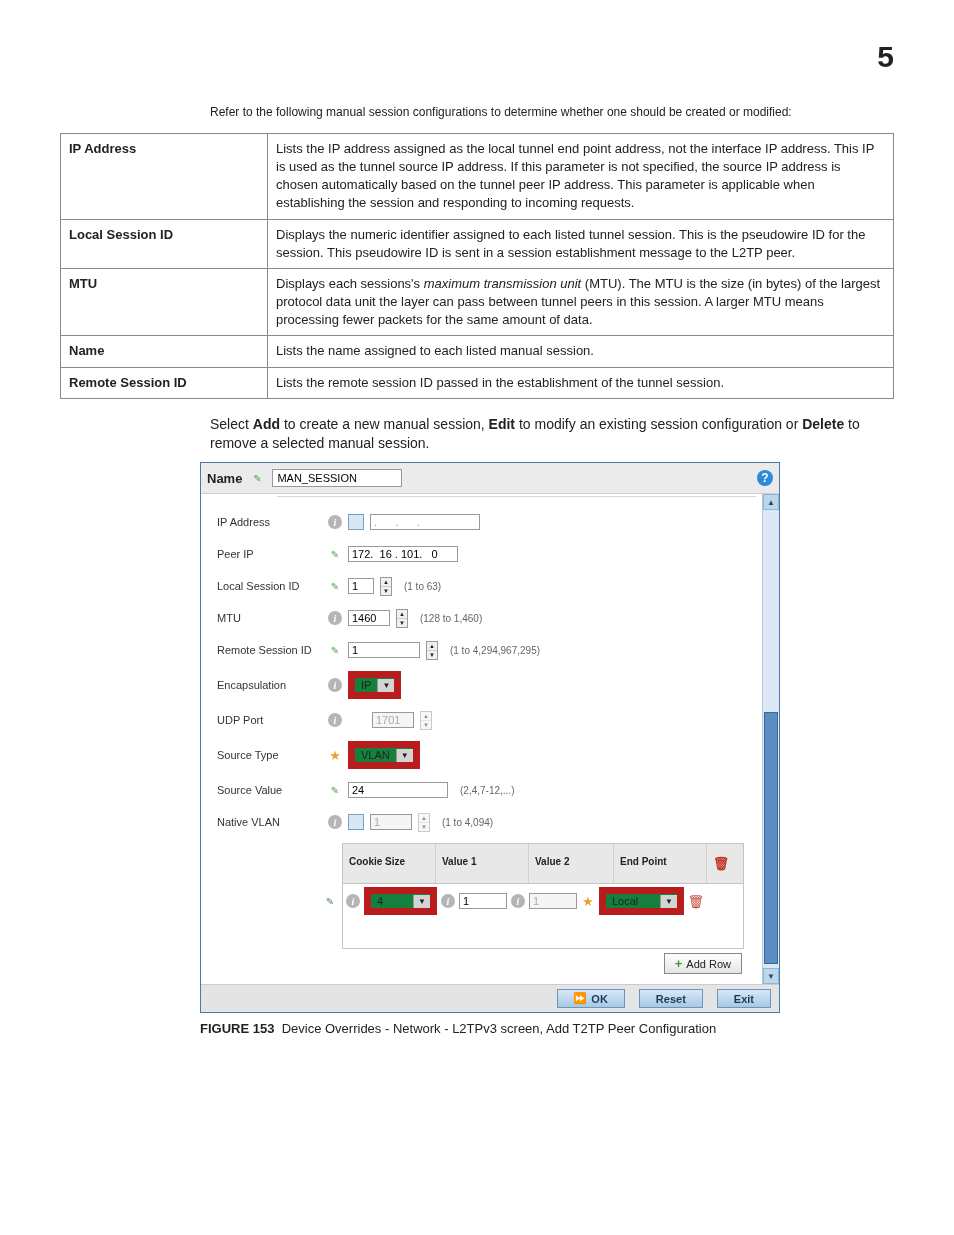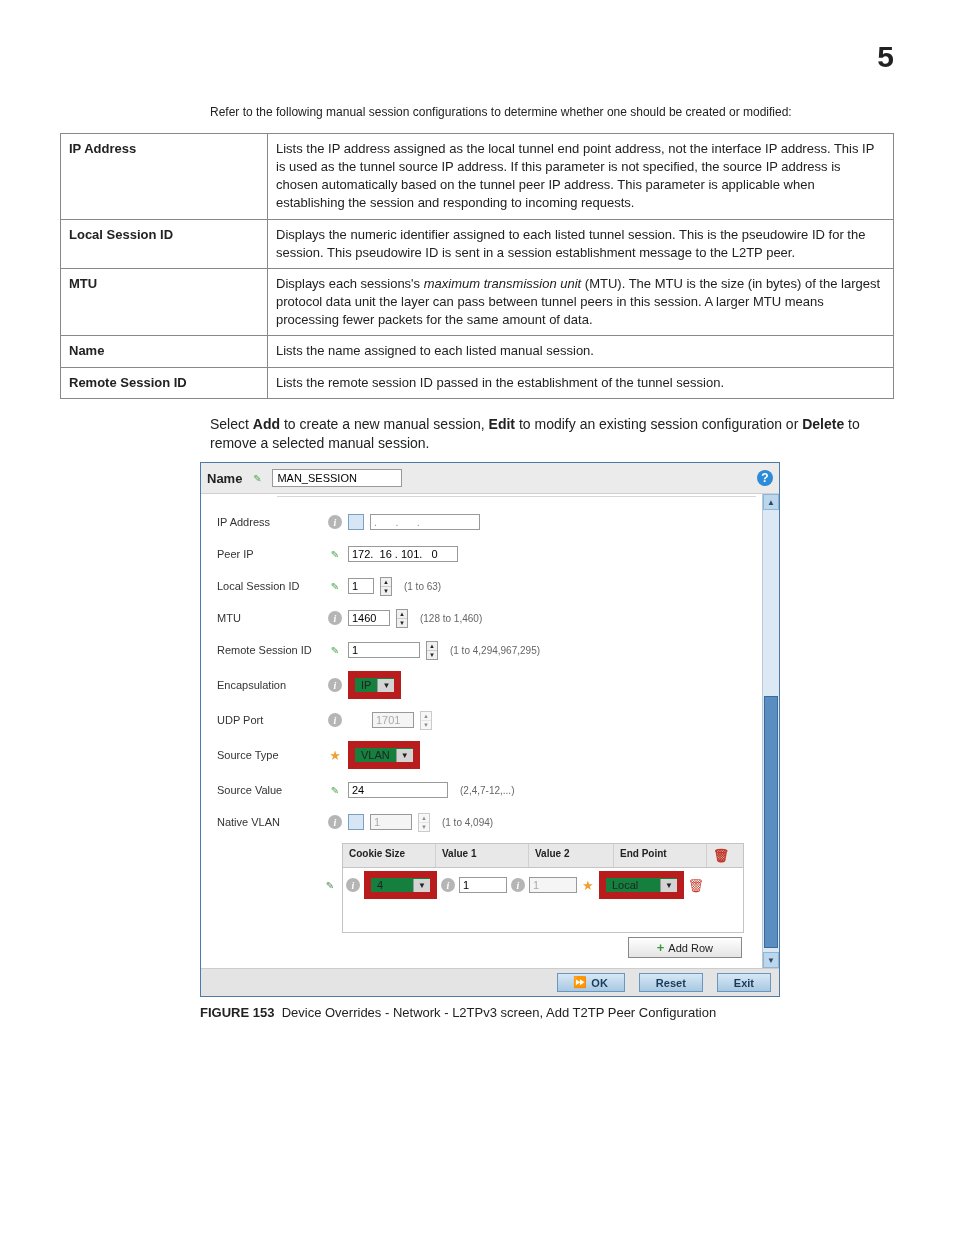--- a/index.html
+++ b/index.html
@@ -53,26 +53,26 @@
   .spin-btns { display: inline-flex; flex-direction: column; border: 1px solid #999; }
   .spin-btns span { font-size: 6px; line-height: 6px; padding: 1px 2px; background: #f0f0f0; border-bottom: 1px solid #ccc; }
   .spin-btns span:last-child { border-bottom: none; }
   .sel { border: 7px solid #b91c1c; background: #15803d; display: inline-flex; align-items: center; font-size: 11px; }
   .sel .selval { padding: 1px 6px; }
   .sel .selbtn { background: #d4d4d4; border-left: 1px solid #999; font-size: 8px; padding: 2px 4px; }
   .hint { color: #666; font-size: 10px; margin-left: 6px; }
   .cookie-label { margin-left: 125px; font-size: 11px; margin-bottom: 4px; }
   .ctable { margin-left: 125px; width: 400px; border: 1px solid #c4c4c4; font-size: 11px; }
   .ctable .hdr { display: flex; background: #e8e8e8; border-bottom: 1px solid #c4c4c4; }
-  .ctable .hdr > div { padding: 4px 6px; font-weight: bold; font-size: 10px; border-right: 1px solid #d0d0d0; }
+  .ctable .hdr > div { padding: 12px 6px; font-weight: bold; font-size: 10px; border-right: 1px solid #d0d0d0; }
   .ctable .datarow { display: flex; align-items: center; padding: 3px; gap: 4px; }
   .trash { color: #c0392b; font-size: 13px; }
   .ctable .space { height: 30px; }
   .addrow-bar { margin-left: 125px; width: 400px; display: flex; justify-content: flex-end; padding: 4px 0 2px 0; }
-  .btn { border: 1px solid #888; background: linear-gradient(#fff,#e4e4e4); padding: 2px 28px; font-size: 11px; display: inline-flex; align-items: center; gap: 4px; }
+  .btn { border: 1px solid #888; background: linear-gradient(#fff,#e4e4e4); padding: 2px 10px; font-size: 11px; display: inline-flex; align-items: center; gap: 4px; }
   .btn.green-plus::before { content: "+"; color: #3a9a3a; font-weight: bold; font-size: 13px; }
   .vscroll { width: 16px; background: #dce9f4; border-left: 1px solid #b7c8d8; display:flex; flex-direction:column; justify-content:space-between; align-items:center; }
   .vscroll .arr { width:14px; height:14px; background:#bcd6ec; border:1px solid #8eb6d7; font-size:8px; display:flex; align-items:center; justify-content:center; color:#2a4a6a; }
   .vscroll .thumb { width:12px; background:#5a8dc0; height:250px; margin-top:auto; margin-bottom:4px; border:1px solid #3a6a9a; }
   .dlg-footer { background: #e4e4e4; border-top: 1px solid #ccc; display: flex; justify-content: flex-end; gap: 14px; padding: 4px 8px; }
   .dlg-footer .fbtn { border: 1px solid #6a95bc; background: linear-gradient(#d7e8f6,#a8c8e2); padding: 2px 16px; font-size: 11px; font-weight: bold; display: inline-flex; align-items: center; gap: 4px; color:#1a3a5a; }
   .caption { margin-left: 140px; margin-top: 8px; font-size: 13px; }
   .caption .figb { font-weight: bold; }
   .italic { font-style: italic; }
 </style>

